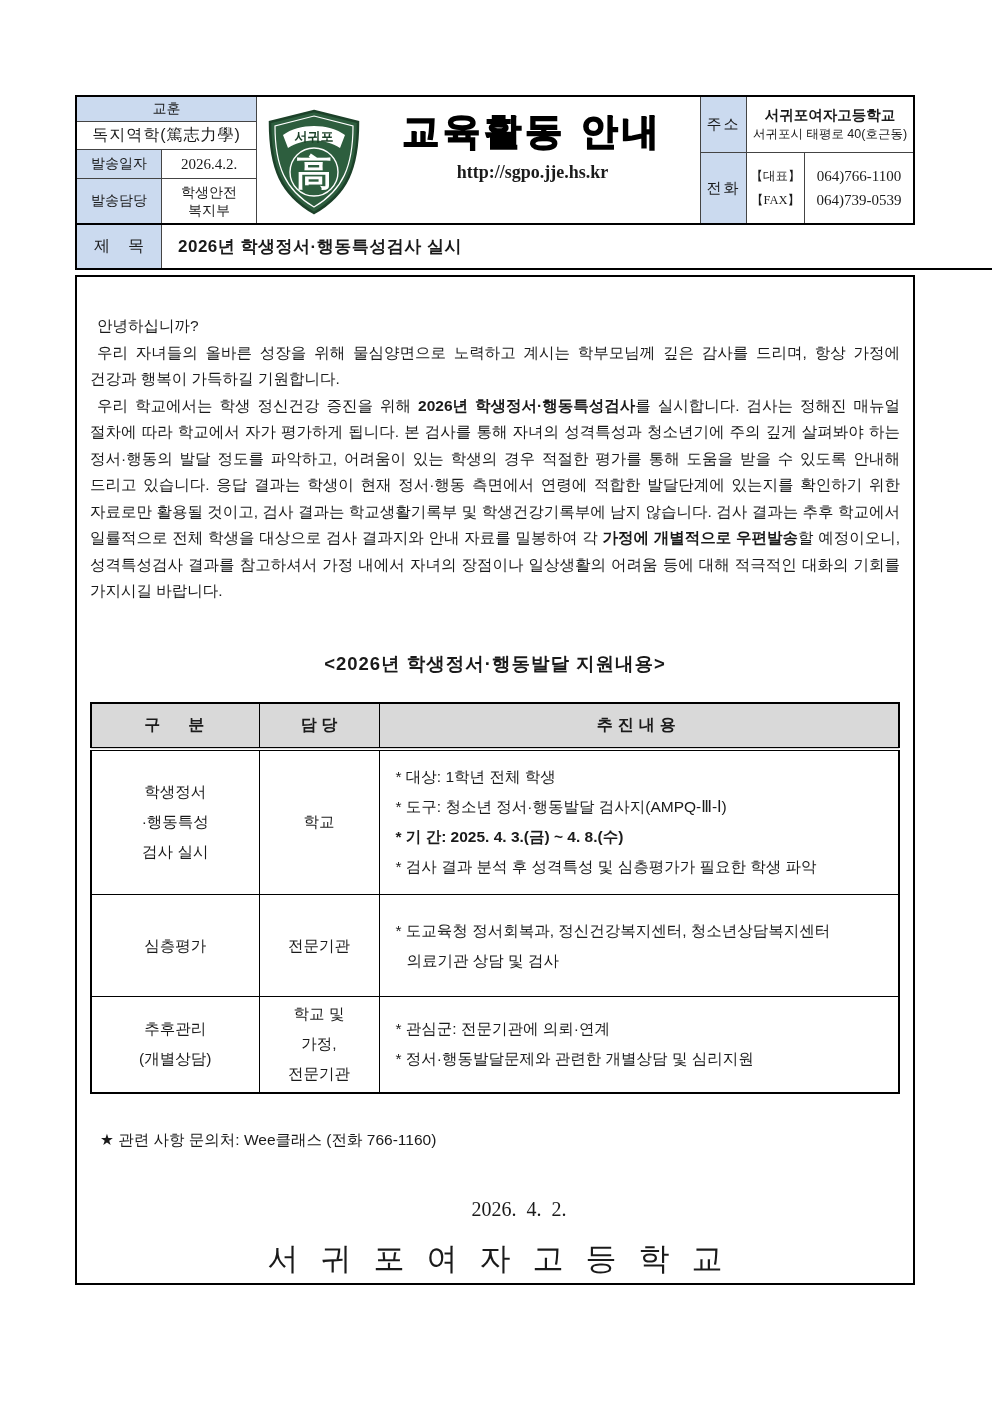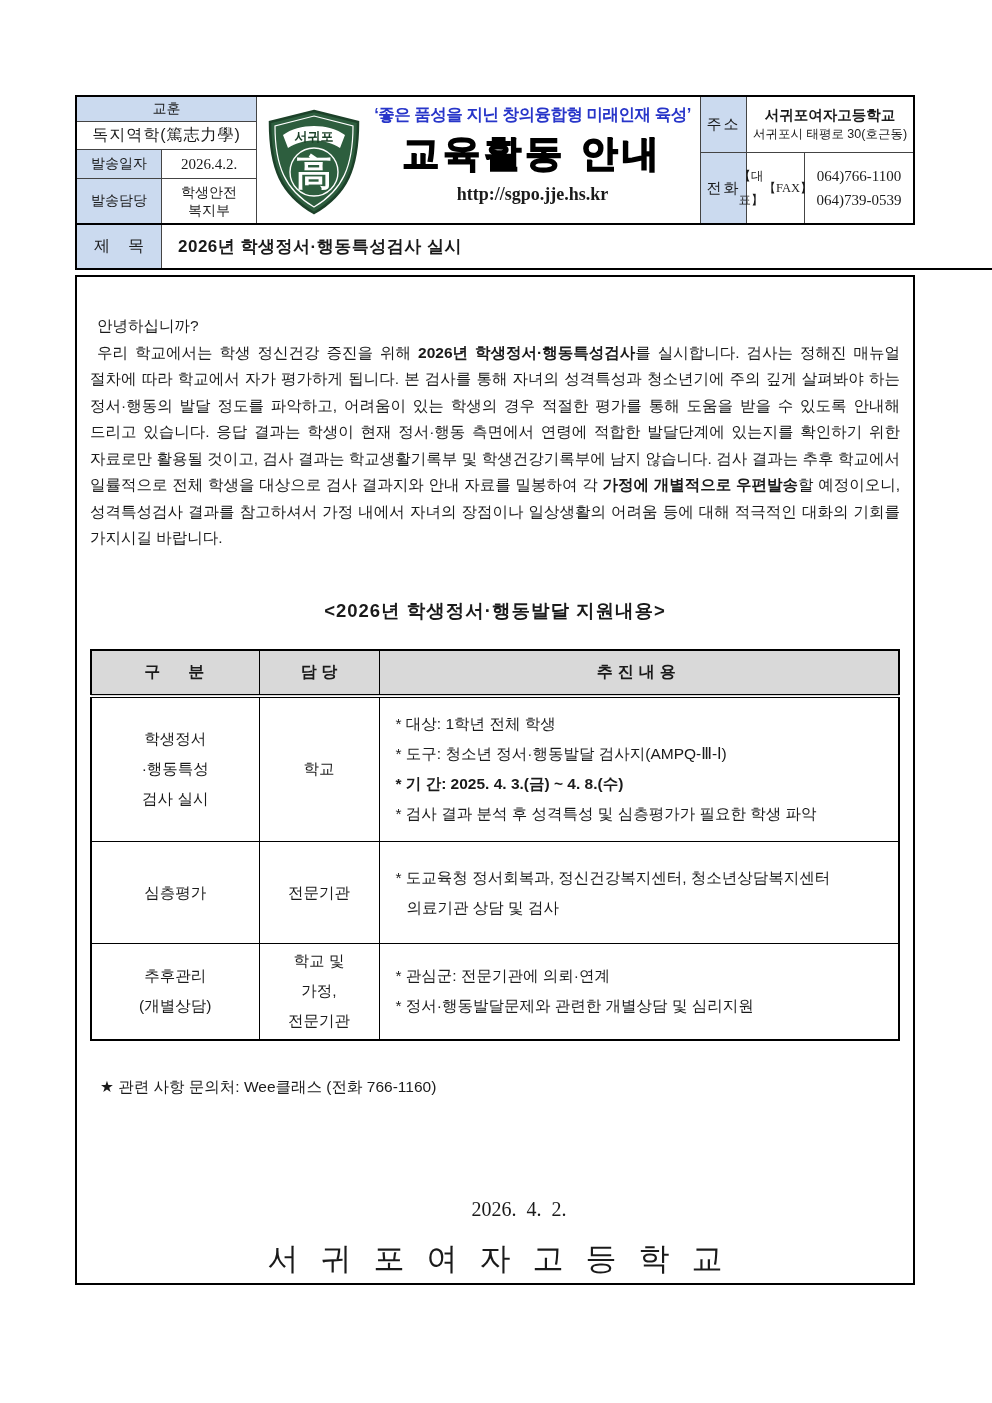--- a/index.html
+++ b/index.html
@@ -35,21 +35,21 @@
   .main-title { font-size:37px; font-weight:900; letter-spacing:4px; margin-top:3px; -webkit-text-stroke:1.6px #000; white-space:nowrap;}
   .lh-url { font-family:"Liberation Serif","DejaVu Serif",serif; font-weight:bold; font-size:18px; margin-top:5px; }
 
   .lh-right { width:212px; display:flex; flex-direction:column; }
   .addr-row { height:56px; display:flex; border-bottom:1px solid #444; }
   .addr-row .lbl, .tel-row .lbl { width:46px; background:#cbdaef; border-right:1px solid #444; display:flex; align-items:center; justify-content:center; font-size:15px; letter-spacing:2px;}
   .addr-val { flex:1; display:flex; flex-direction:column; align-items:center; justify-content:center; }
   .addr-l1 { font-weight:bold; font-size:14.5px; }
   .addr-l2 { font-size:12.5px; margin-top:1px; }
   .tel-row { flex:1; display:flex; }
-  .tel-types { width:58px; border-right:1px solid #444; display:flex; flex-direction:row; align-items:center; justify-content:center; font-family:"Liberation Serif","DejaVu Serif",serif; font-size:12.5px; line-height:24px;}
+  .tel-types { width:58px; border-right:1px solid #444; display:flex; flex-direction:column; align-items:center; justify-content:center; font-family:"Liberation Serif","DejaVu Serif",serif; font-size:12.5px; line-height:24px;}
   .tel-nums { flex:1; display:flex; flex-direction:column; align-items:center; justify-content:center; font-family:"Liberation Serif","DejaVu Serif",serif; font-size:15px; line-height:24px;}
 
   
   .subject-row {
     position:absolute; left:75px; top:225px; width:968px; height:45px;
     border:2px solid #000; border-top:none; display:flex; background:#fff;
   }
   .subject-label { width:85px; background:#cbdaef; border-right:1px solid #444; display:flex; align-items:center; justify-content:center; font-size:16px; white-space:pre; }
   .subject-value { flex:1; display:flex; align-items:center; padding-left:16px; font-weight:bold; font-size:17px; letter-spacing:0.5px;}
 
@@ -119,32 +119,31 @@
     <div class="lh-center">
       <svg class="emblem" viewBox="0 0 102 108">
         <path d="M51 3 L95 14 C95 60 84 86 51 105 C18 86 7 60 7 14 Z" fill="#2d5e3e" stroke="#1c4129" stroke-width="2.5"></path>
         <path d="M51 8 L90 18 C90 58 80 82 51 99 C22 82 12 58 12 18 Z" fill="none" stroke="#ffffff" stroke-width="1.2"></path>
         <path d="M20 27 C36 15 66 15 82 27 L77 40 C62 30 40 30 25 40 Z" fill="#ffffff"></path>
         <text x="51" y="33" text-anchor="middle" font-size="13" font-weight="bold" fill="#1c4129">서귀포</text>
         <circle cx="51" cy="64" r="24" fill="none" stroke="#ffffff" stroke-width="1.4"></circle>
         <text x="51" y="77" text-anchor="middle" font-size="36" font-weight="bold" fill="#ffffff">高</text>
       </svg>
       <div class="lh-center-text">
-        <div class="slogan">‘좋은 품성을 지닌 창의융합형 미래인재 육성’</div>
         <div class="main-title">교육활동 안내</div>
         <div class="lh-url">http://sgpo.jje.hs.kr</div>
       </div>
     </div>
 
     <div class="lh-right">
       <div class="addr-row">
         <div class="lbl">주소</div>
         <div class="addr-val">
           <span class="addr-l1">서귀포여자고등학교</span>
-          <span class="addr-l2">서귀포시 태평로 30(호근동)</span>
+          <span class="addr-l2">서귀포시 태평로 40(호근동)</span>
         </div>
       </div>
       <div class="tel-row">
         <div class="lbl">전화</div>
         <div class="tel-types">
           <span>【대표】</span>
           <span>【FAX】</span>
         </div>
         <div class="tel-nums">
           <span>064)766-1100</span>
@@ -154,20 +153,21 @@
     </div>
   </div>
 
   <div class="subject-row">
     <div class="subject-label">제    목</div>
     <div class="subject-value">2026년 학생정서·행동특성검사 실시</div>
   </div>
 
   <div class="mainbox">
     <p class="para">안녕하십니까?</p>
+    <p class="para">우리 자녀들의 올바른 성장을 위해 물심양면으로 노력하고 계시는 학부모님께 깊은 감사를 드리며, 항상 가정에 건강과 행복이 가득하길 기원합니다.</p>
     <p class="para"><span>우리 학교에서는 학생 정신건강 증진을 위해 </span><b>2026년 학생정서·행동특성검사</b><span>를 실시합니다. 검사는 정해진 매뉴얼 절차에 따라 학교에서 자가 평가하게 됩니다. 본 검사를 통해 자녀의 성격특성과 청소년기에 주의 깊게 살펴봐야 하는 정서·행동의 발달 정도를 파악하고, 어려움이 있는 학생의 경우 적절한 평가를 통해 도움을 받을 수 있도록 안내해 드리고 있습니다. 응답 결과는 학생이 현재 정서·행동 측면에서 연령에 적합한 발달단계에 있는지를 확인하기 위한 자료로만 활용될 것이고, 검사 결과는 학교생활기록부 및 학생건강기록부에 남지 않습니다. 검사 결과는 추후 학교에서 일률적으로 전체 학생을 대상으로 검사 결과지와 안내 자료를 밀봉하여 각 </span><b>가정에 개별적으로 우편발송</b><span>할 예정이오니, 성격특성검사 결과를 참고하셔서 가정 내에서 자녀의 장점이나 일상생활의 어려움 등에 대해 적극적인 대화의 기회를 가지시길 바랍니다.</span></p>
 
     <div class="support-title">&lt;2026년 학생정서·행동발달 지원내용&gt;</div>
 
     <table class="support">
       <thead>
         <tr>
           <th class="c1">구    분</th>
           <th class="c2">담 당</th>
           <th class="c3">추진내용</th>

